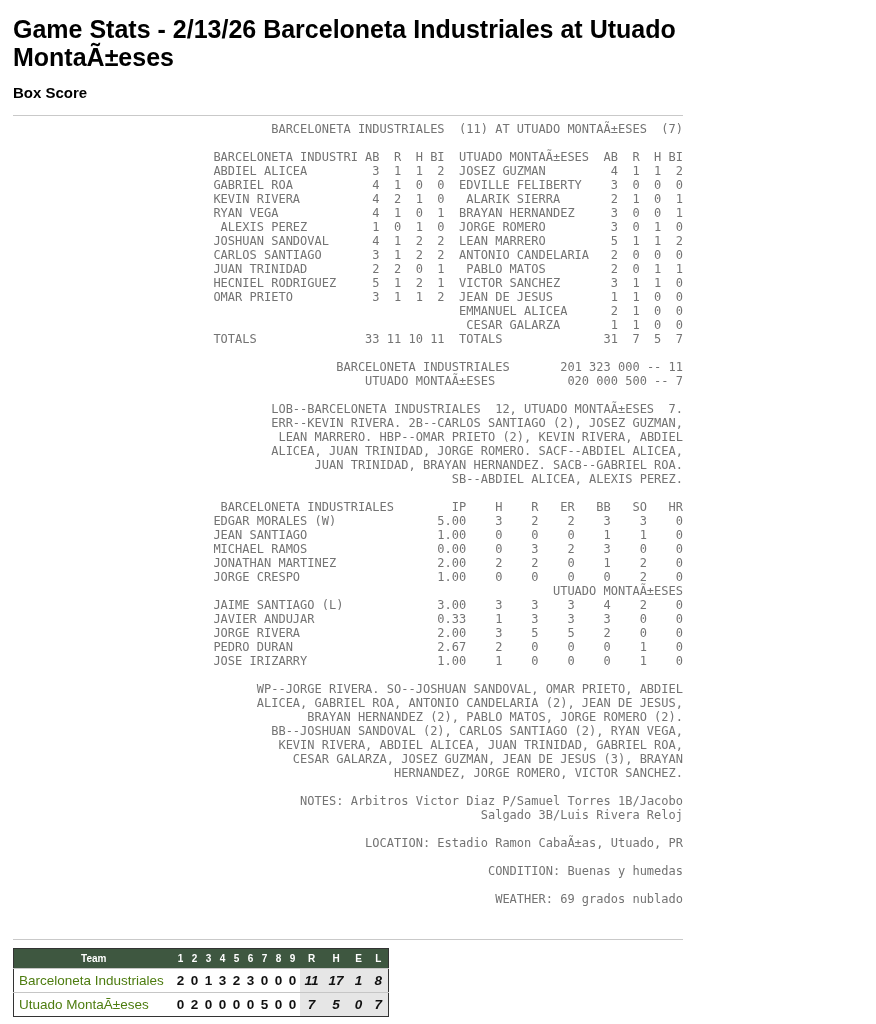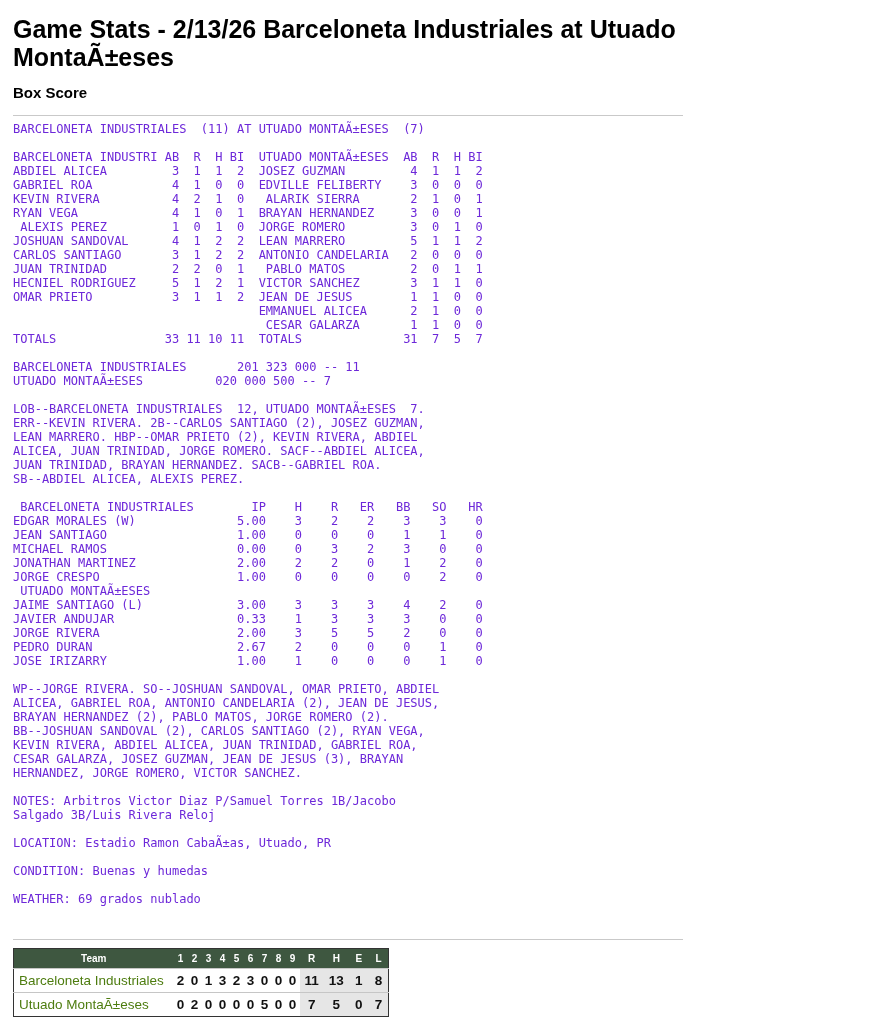--- a/index.html
+++ b/index.html
@@ -12,21 +12,22 @@
   h1{font-size:25px;line-height:1.1;margin:16px 0 0 0;font-weight:bold;}
   h2{font-size:15px;margin:13px 0 14px 0;font-weight:bold;}
   hr{border:0;border-top:1px solid #c9c9c9;margin:0;}
   hr.bottom{margin-top:33px;}
   pre{
     margin:6px 0 0 0;
     font-family:"DejaVu Sans Mono",monospace;
     font-size:12px;
     line-height:14px;
     white-space:pre;
-    color:#6d28d9;
+    color:#737373;
+    text-align:right;
   }
   table.linescore{
     border-collapse:collapse;
     margin-top:8px;
     border:1.5px solid #333;
     font-size:13.5px;
   }
   table.linescore th{
     background:var(--green);
     color:#fff;
@@ -48,20 +49,21 @@
     text-align:left;
     font-weight:normal;
     color:#4d7c0f;
     padding:4px 8px 4px 5px;
     white-space:nowrap;
   }
   table.linescore td.rhel{
     background:var(--rhel);
     min-width:20px;
     padding:2px 5px;
+    font-style:italic;
   }
   .footer{
     margin-top:3px;
     font-size:14.5px;
     color:#000;
   }
   .footer b{font-weight:bold;}
 </style>
 </head>
 <body>
@@ -157,21 +159,21 @@
         <td>2</td>
         <td>0</td>
         <td>1</td>
         <td>3</td>
         <td>2</td>
         <td>3</td>
         <td>0</td>
         <td>0</td>
         <td>0</td>
         <td class="rhel">11</td>
-        <td class="rhel">13</td>
+        <td class="rhel">17</td>
         <td class="rhel">1</td>
         <td class="rhel">8</td>
       </tr>
       <tr>
         <td class="team">Utuado MontaÃ±eses</td>
         <td>0</td>
         <td>2</td>
         <td>0</td>
         <td>0</td>
         <td>0</td>

